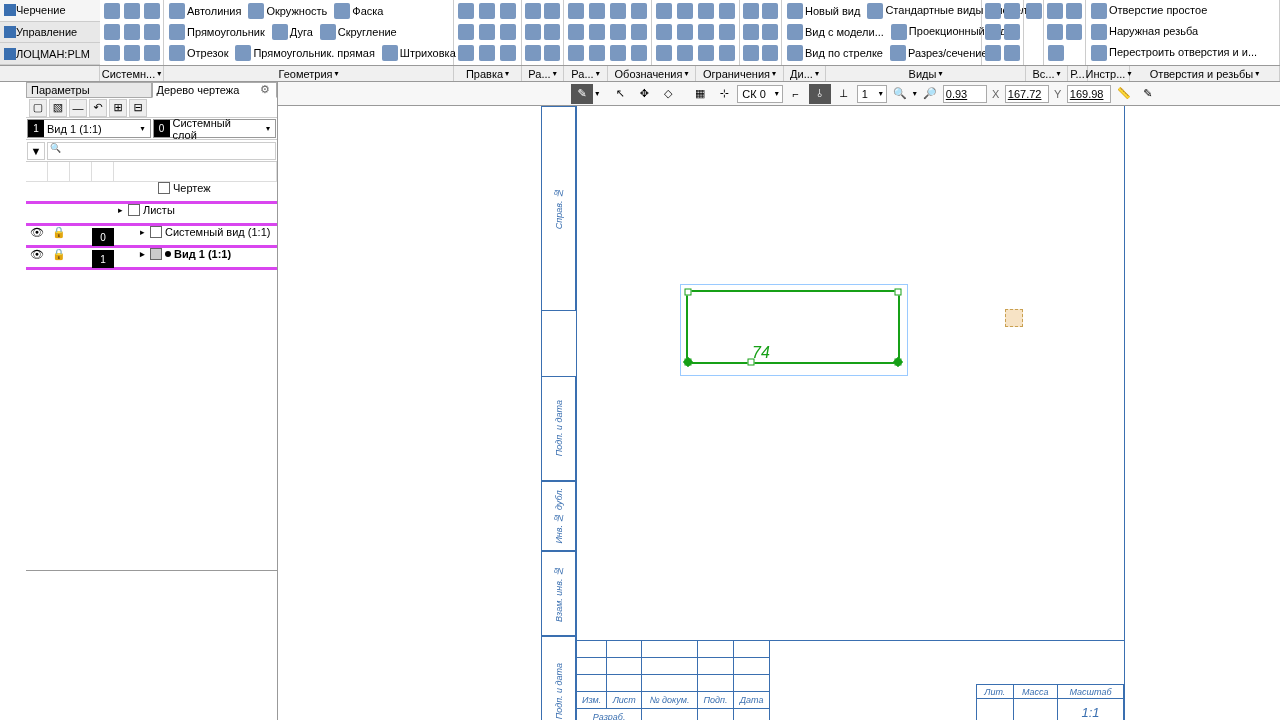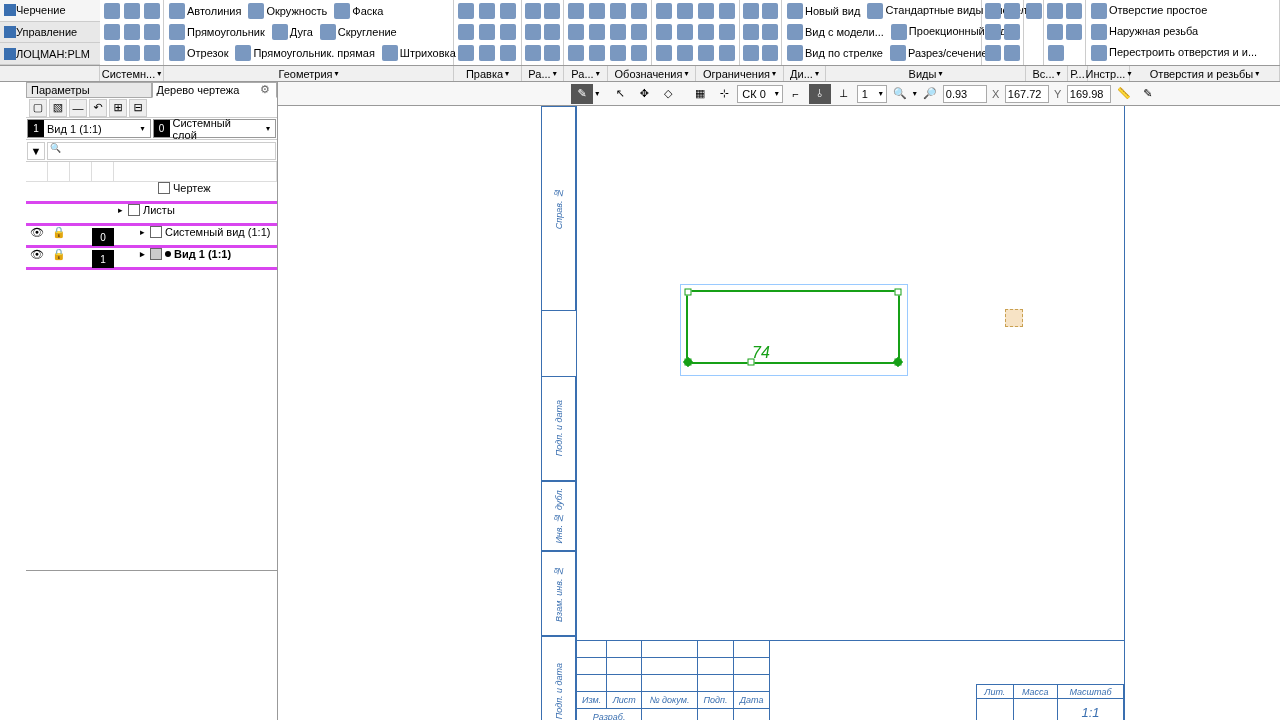--- a/index.html
+++ b/index.html
@@ -68,21 +68,21 @@
 .emptypanel { height: 150px; border-top: 1px solid #999; }
 
 
 .canvas-wrap { flex: 1; display: flex; flex-direction: column; }
 .canvas-toolbar { height: 24px; display: flex; align-items: center; gap: 2px; padding: 0 4px; border-bottom: 1px solid #999; justify-content: center; background: #f7f7f7; }
 .cbtn { width: 22px; height: 20px; display: inline-flex; align-items: center; justify-content: center; border: 1px solid transparent; }
 .cbtn.dark { background: #555; color: #fff; }
 .csel { border: 1px solid #aaa; height: 18px; padding: 0 16px 0 4px; background: #fff; position: relative; min-width: 40px; display: flex; align-items: center; }
 .csel::after { content: "▾"; position: absolute; right: 3px; font-size: 8px; }
 .coord-lbl { width: 14px; text-align: center; color: #666; }
-.coord { border: 1px solid #aaa; width: 44px; height: 18px; padding: 0 2px; background: #fff; display: flex; align-items: center; }
+.coord { border: 1px solid #aaa; width: 44px; height: 18px; padding: 0 2px; background: #fff; display: flex; align-items: center; text-decoration: underline; }
 
 .canvas { flex: 1; position: relative; background: #fff; overflow: hidden; }
 .frame-line { position: absolute; background: #3a6fb0; }
 .stamp { position: absolute; border: 1px solid #3a6fb0; }
 .stamp td { border: 1px solid #3a6fb0; font-size: 9px; font-style: italic; color: #3a6fb0; text-align: center; padding: 0 2px; }
 .vtext { writing-mode: vertical-rl; transform: rotate(180deg); font-size: 9px; font-style: italic; color: #3a6fb0; text-align: center; }
 
 .sel-rect { position: absolute; border: 2px solid #16a016; }
 .handle { position: absolute; width: 7px; height: 7px; background: #fff; border: 1px solid #16a016; transform: translate(-50%, -50%); }
 .handle.mid { background: #16a016; }

